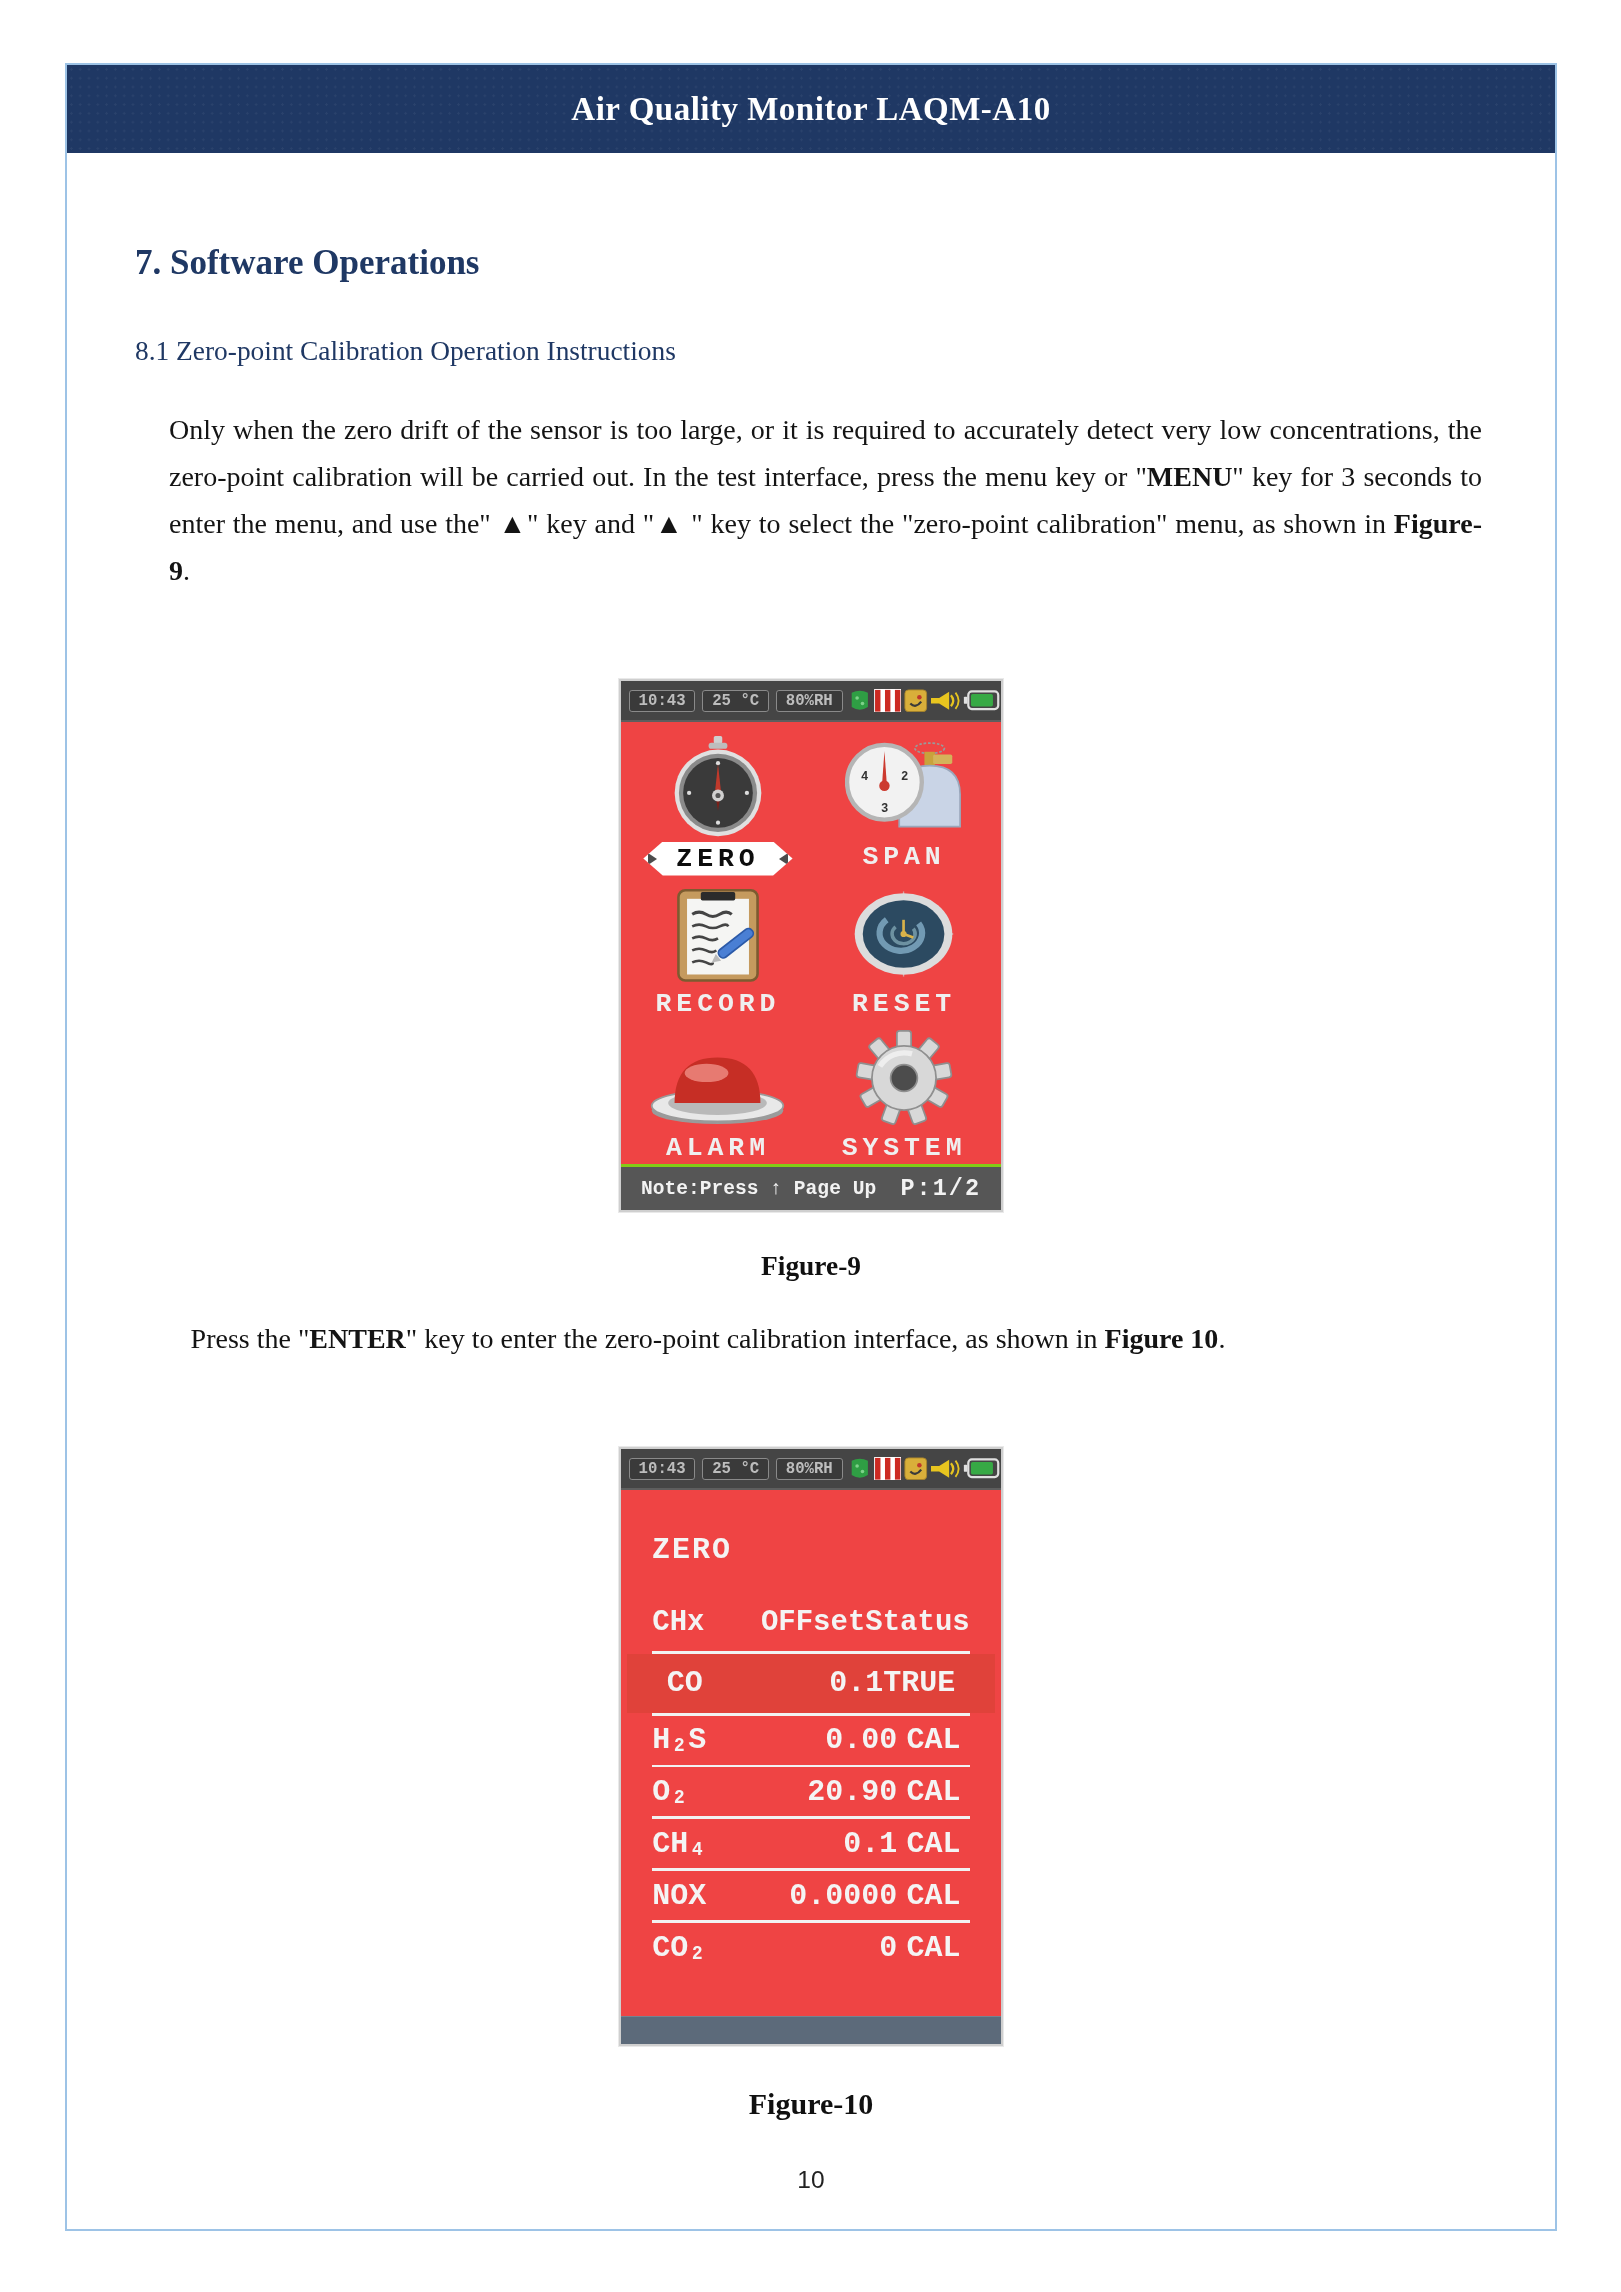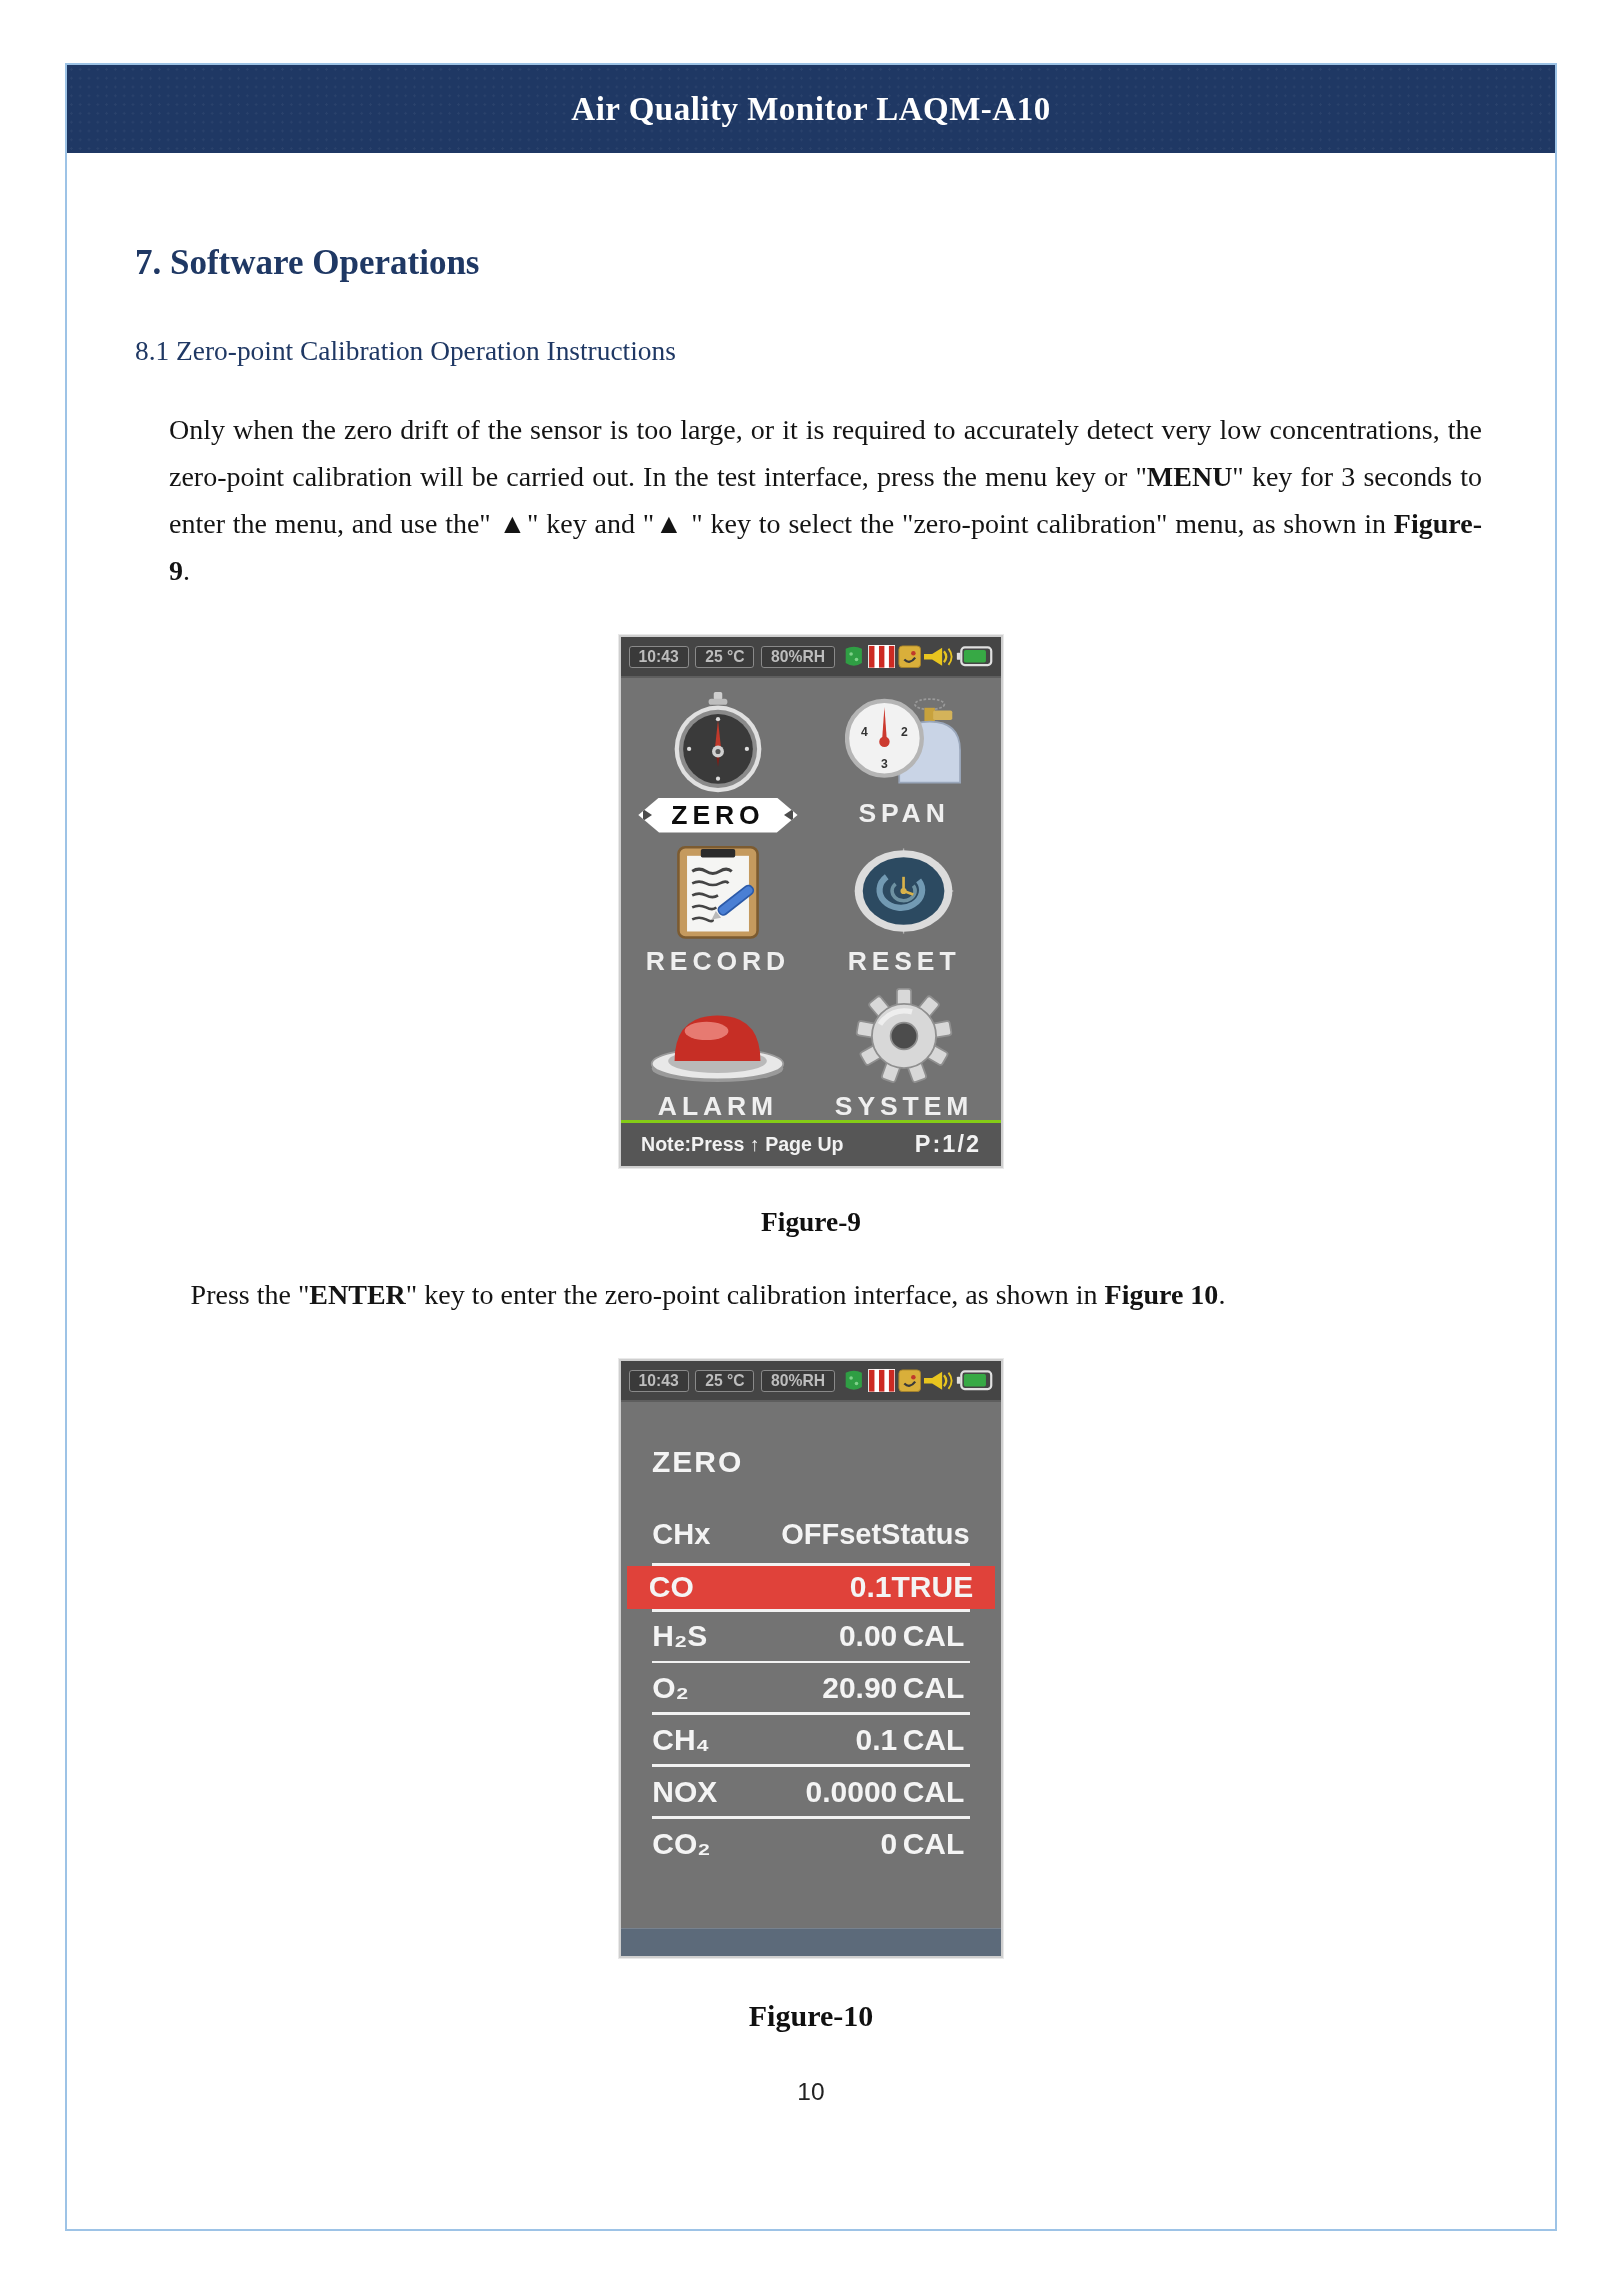--- a/index.html
+++ b/index.html
@@ -12,23 +12,23 @@
             background-size:8.8px 8.8px;
             display:flex;align-items:center;justify-content:center;}
   .titlebar span{color:#ffffff;font-weight:bold;font-size:33px;letter-spacing:0.5px;}
   h1{margin:90px 0 0 68px;font-size:35px;color:#1f3864;font-weight:bold;}
   h2{margin:53px 0 0 68px;font-size:27.4px;color:#1f3864;font-weight:normal;}
   .body-par{margin:39px 73px 0 102px;font-size:28px;line-height:47px;
             text-align:justify;color:#141414;}
   .body-par b{font-weight:bold;}
   .p2{margin-top:33px;margin-right:88px;text-indent:21.6px;}
   figure{margin:41px 0 0 0;display:flex;justify-content:center;}
-  .screen{width:380px;background:#737373;border:2px solid #cfcfcf;
+  .screen{width:380px;background:#ef4444;border:2px solid #cfcfcf;
           box-shadow:0 0 0 1px #e9e9e9;position:relative;overflow:hidden;
-          font-family:Liberation Sans, sans-serif;}
+          font-family:Liberation Mono, monospace;margin-top:44px;}
   .fig9{height:529px;}
   .fig10{height:595px;}
   
   .sbar{height:41px;background:#454545;border-bottom:2px solid #5e5e5e;
         display:flex;align-items:center;padding:0 7.8px;gap:6.9px;box-sizing:border-box;}
   .sb-box{background:#3a3a3a;border:1px solid #8a8a8a;border-radius:2.9px;
           color:#bdbdbd;font-size:15.7px;font-weight:bold;padding:1px 8.8px;white-space:nowrap;}
   .sb-icons{margin-left:auto;display:flex;align-items:center;gap:2.9px;}
   .sb-icons svg{display:block;}
   
@@ -47,21 +47,21 @@
                border-top:3px solid #84cc16;display:flex;align-items:center;
                justify-content:space-between;padding:0 20px;color:#f2f2f2;font-weight:bold;}
   .fig9-bottom .note{font-size:19.6px;}
   .fig9-bottom .pind{font-size:23.5px;letter-spacing:2px;}
   
   .ztitle{margin:43px 0 0 31px;color:#f4f4f4;font-size:30px;font-weight:bold;letter-spacing:2px;}
   .ztable{margin-top:39px;padding:0 17.6px;font-weight:bold;}
   .z-head{display:flex;padding:0 13.7px;color:#f4f4f4;font-size:29px;margin-bottom:11.8px;}
   .z-sep{height:2.9px;background:#f2f2f2;margin:0 13.7px;}
   .z-row{display:flex;align-items:center;height:49px;padding:0 13.7px;color:#f4f4f4;font-size:30px;}
-  .z-row.hl{background:#e0423a;height:43px;margin:0 -11.8px;padding:0 22px;}
+  .z-row.hl{background:#e0423a;height:59px;margin:0 -11.8px;padding:0 40px;}
   .z-c1{width:98px;}
   .z-c2{width:147px;text-align:right;}
   .z-c3{flex:1;text-align:center;}
   .slate{position:absolute;bottom:0;left:0;right:0;height:27.4px;background:#5c6a7a;
          border-top:1px solid #77828f;}
   .fig-caption{margin-top:39px;text-align:center;font-weight:bold;font-size:27.4px;color:#101010;}
   .cap10{margin-top:41px;font-size:30px;}
   .page-number{margin-top:45px;text-align:center;font-family:"Liberation Sans",sans-serif;
                font-size:24.5px;color:#222222;}
 </style>

